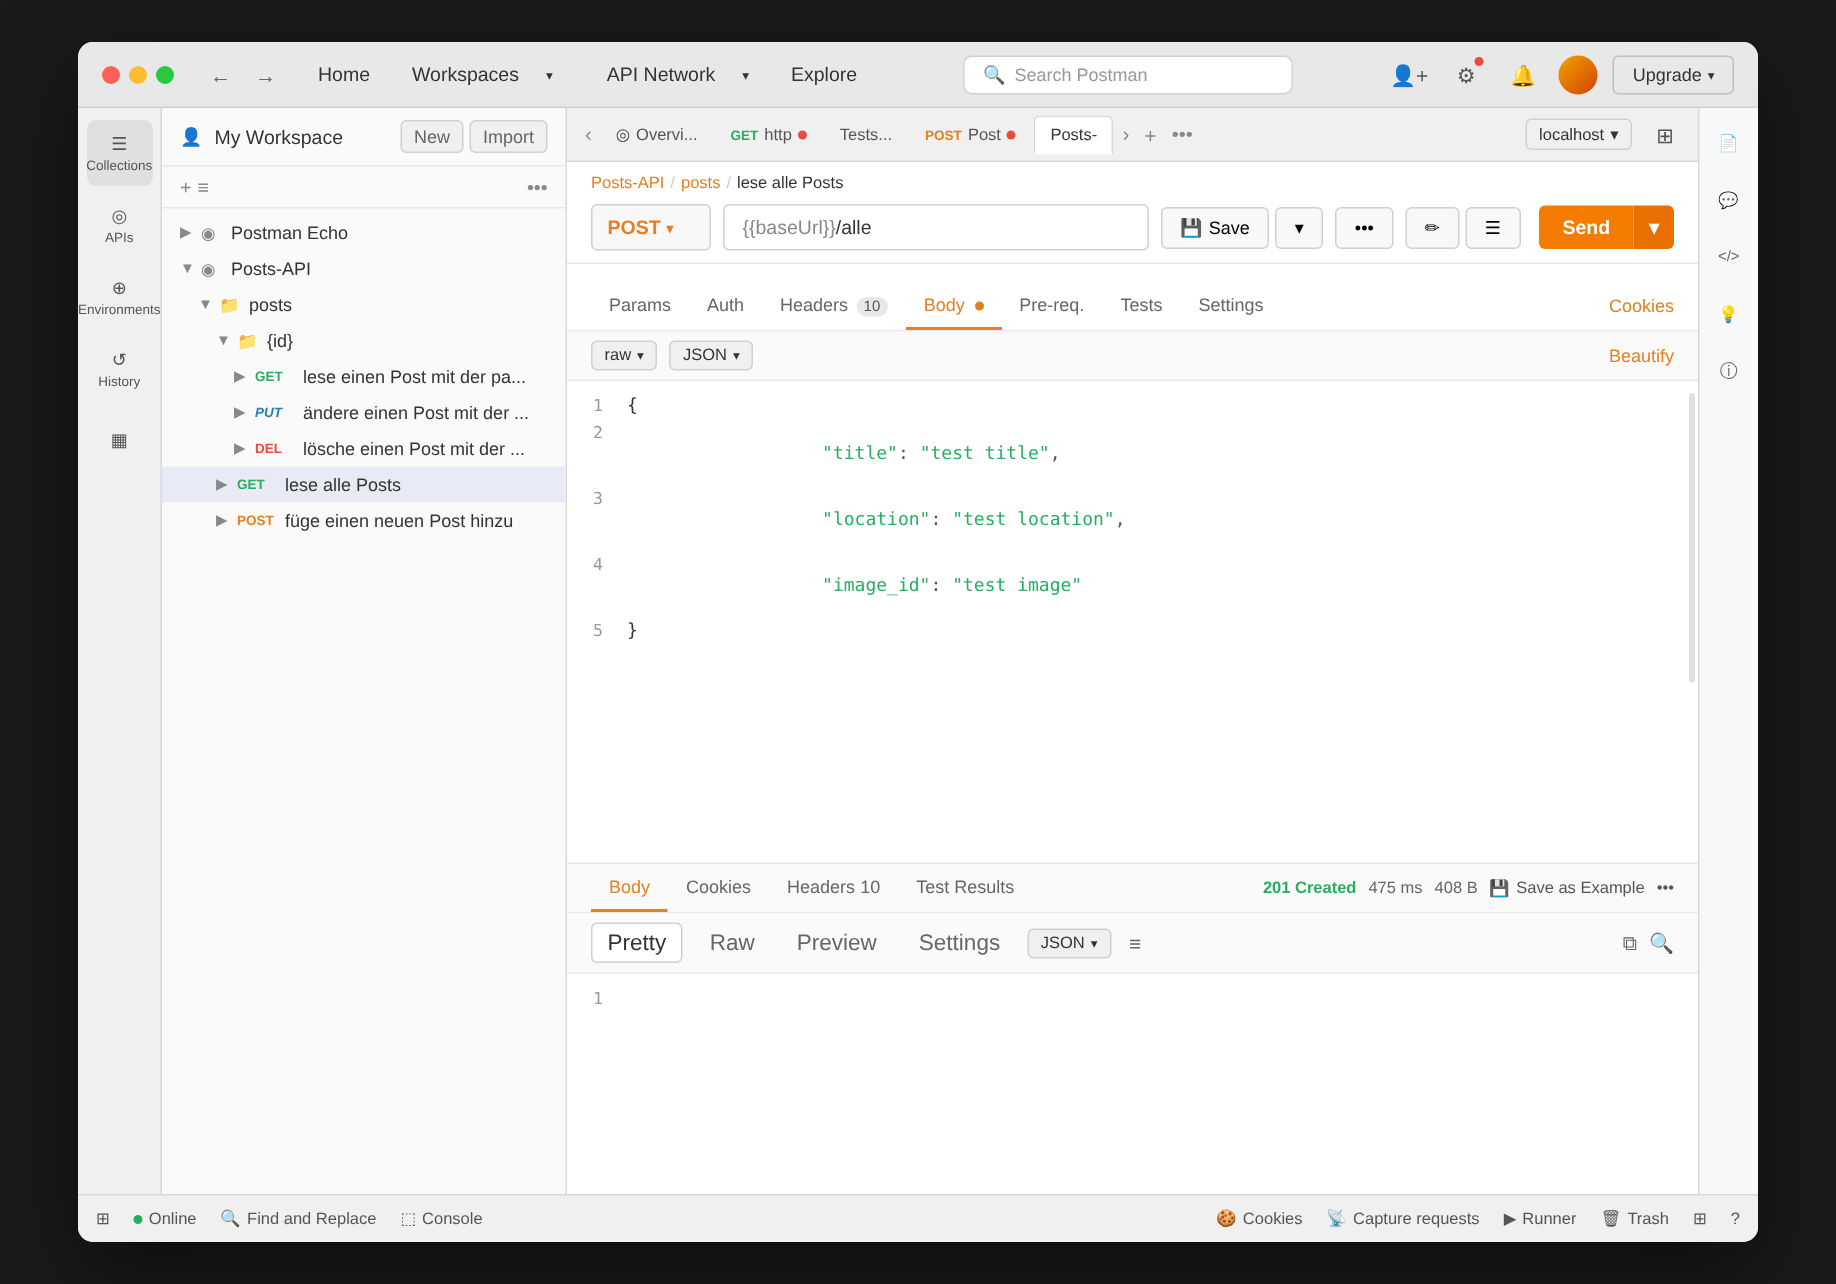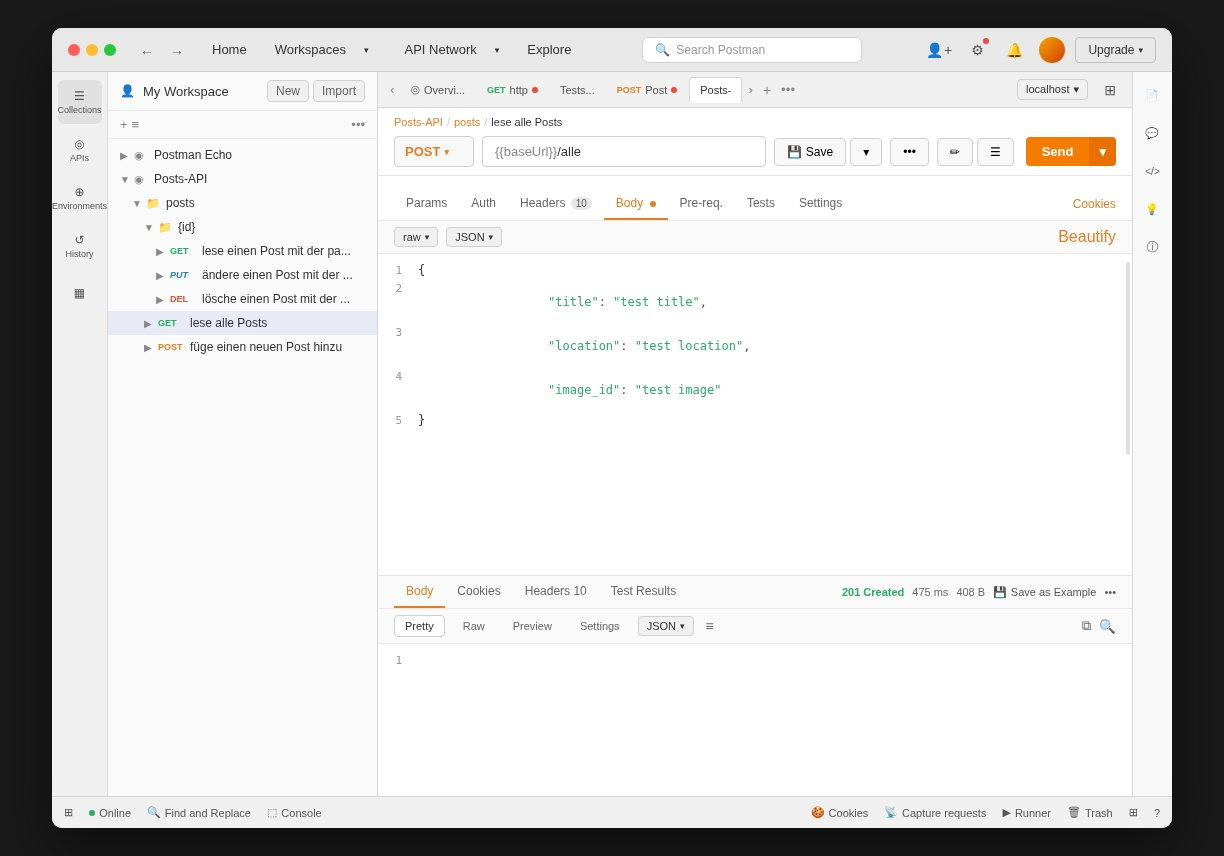--- a/index.html
+++ b/index.html
@@ -50,21 +50,21 @@
     .method-del { color: #e74c3c; }
     
     .main-content { flex: 1; display: flex; flex-direction: column; background: #fff; overflow: hidden; }
     
     .tabs-bar { display: flex; align-items: center; background: #f0f0f0; border-bottom: 1px solid #d8d8d8; padding: 0 8px; height: 36px; gap: 2px; flex-shrink: 0; }
     .tab { display: flex; align-items: center; padding: 6px 10px; cursor: pointer; border-radius: 4px 4px 0 0; font-size: 11px; color: #555; gap: 4px; white-space: nowrap; max-width: 120px; }
     .tab.active { background: #fff; border: 1px solid #d8d8d8; border-bottom-color: #fff; color: #333; }
     .tab .tab-method { font-size: 9px; font-weight: bold; }
     .tab-method-get { color: #27ae60; }
     .tabs-right { margin-left: auto; display: flex; align-items: center; gap: 8px; }
-    .environment-select { background: #f0f0f0; border: 1px solid #d0d0d0; border-radius: 4px; padding: 3px 8px; font-size: 11px; cursor: pointer; display: flex; align-items: flex-start; gap: 4px; }
+    .environment-select { background: #f0f0f0; border: 1px solid #d0d0d0; border-radius: 4px; padding: 3px 8px; font-size: 11px; cursor: pointer; display: flex; align-items: center; gap: 4px; }
     
     .request-area { padding: 8px 16px; border-bottom: 1px solid #e8e8e8; flex-shrink: 0; }
     .breadcrumb { font-size: 11px; color: #888; margin-bottom: 8px; display: flex; align-items: center; gap: 4px; }
     .breadcrumb .sep { color: #ccc; }
     .breadcrumb .current { color: #333; }
     .request-row { display: flex; align-items: center; gap: 8px; }
     .method-select { background: #f8f8f8; border: 1px solid #d0d0d0; border-radius: 4px; padding: 7px 10px; font-size: 13px; font-weight: 600; cursor: pointer; display: flex; align-items: center; gap: 4px; color: #e67e22; min-width: 80px; }
     .send-btn { background: #f57c00; border: none; border-radius: 4px; color: white; padding: 7px 0; font-size: 13px; font-weight: 600; cursor: pointer; display: flex; align-items: center; }
     .send-btn-main { padding: 7px 16px; background: #f57c00; }
     .send-btn-arrow { padding: 7px 10px; background: #e67000; border-left: 1px solid rgba(255,255,255,0.3); border-radius: 0 4px 4px 0; }
@@ -73,40 +73,40 @@
     
     .req-tabs { display: flex; border-bottom: 1px solid #e8e8e8; padding: 0 16px; flex-shrink: 0; margin-top: 12px; }
     .req-tab { padding: 8px 12px; font-size: 12px; cursor: pointer; color: #666; border-bottom: 2px solid transparent; }
     .req-tab.active { color: #e67e22; border-bottom-color: #e67e22; }
     .req-tab .badge { background: #e8e8e8; border-radius: 8px; padding: 1px 5px; font-size: 10px; color: #555; margin-left: 2px; }
     .req-tab-right { margin-left: auto; display: flex; align-items: center; }
     
     .body-editor { flex: 1; display: flex; flex-direction: column; overflow: hidden; border-bottom: 1px solid #e8e8e8; }
     .body-toolbar { display: flex; align-items: center; padding: 6px 16px; gap: 8px; background: #fafafa; border-bottom: 1px solid #e8e8e8; flex-shrink: 0; }
     .body-format-select { background: #f0f0f0; border: 1px solid #d0d0d0; border-radius: 4px; padding: 3px 8px; font-size: 11px; cursor: pointer; display: flex; align-items: center; gap: 4px; }
-    .beautify-btn { margin-left: auto; color: #e67e22; background: none; border: none; font-size: 16px; cursor: pointer; font-weight: 500; }
+    .beautify-btn { margin-left: auto; color: #e67e22; background: none; border: none; font-size: 12px; cursor: pointer; font-weight: 500; }
     .code-area { flex: 1; overflow-y: auto; padding: 8px 0; font-family: 'Monaco', 'Menlo', monospace; font-size: 12px; background: #fff; position: relative; }
     .code-line { display: flex; min-height: 18px; padding: 1px 0; }
     .line-num { width: 40px; text-align: right; padding-right: 16px; color: #999; flex-shrink: 0; user-select: none; font-size: 11px; padding-top: 1px; }
     .line-content { flex: 1; white-space: pre; color: #333; }
     .json-brace { color: #333; }
     .json-str { color: #27ae60; }
     .json-colon { color: #555; }
     
     .response-area { height: 220px; display: flex; flex-direction: column; flex-shrink: 0; }
     .resp-tabs-bar { display: flex; align-items: center; padding: 0 16px; border-bottom: 1px solid #e8e8e8; background: #fafafa; flex-shrink: 0; }
     .resp-tab { padding: 8px 12px; font-size: 12px; cursor: pointer; color: #666; border-bottom: 2px solid transparent; }
     .resp-tab.active { color: #e67e22; border-bottom-color: #e67e22; }
     .resp-meta { margin-left: auto; display: flex; align-items: center; gap: 8px; font-size: 11px; }
     .status-201 { color: #27ae60; font-weight: 600; }
     .resp-time { color: #666; }
     .resp-size { color: #666; }
     .save-example-btn { background: none; border: none; color: #555; font-size: 11px; cursor: pointer; display: flex; align-items: center; gap: 4px; }
     .resp-format-bar { display: flex; align-items: center; padding: 6px 16px; gap: 8px; border-bottom: 1px solid #e8e8e8; background: #fafafa; flex-shrink: 0; }
-    .resp-view-btn { padding: 4px 10px; border-radius: 4px; border: none; background: none; font-size: 11px; cursor: pointer; color: #666; }
+    .resp-view-btn { padding: 4px 10px; border-radius: 4px; border: none; background: none; font-size: 15px; cursor: pointer; color: #666; }
     .resp-view-btn.active { background: #fff; border: 1px solid #d0d0d0; color: #333; font-weight: 500; }
     .resp-format-select { background: #f0f0f0; border: 1px solid #d0d0d0; border-radius: 4px; padding: 3px 8px; font-size: 11px; cursor: pointer; display: flex; align-items: center; gap: 4px; }
     .resp-body { flex: 1; overflow-y: auto; padding: 8px 0; font-family: 'Monaco', 'Menlo', monospace; font-size: 12px; }
     
     .statusbar { height: 32px; background: #f0f0f0; border-top: 1px solid #d8d8d8; display: flex; align-items: center; padding: 0 12px; gap: 16px; flex-shrink: 0; color: #555; font-size: 11px; }
     .statusbar-item { display: flex; align-items: center; gap: 4px; cursor: pointer; }
     .statusbar-right { margin-left: auto; display: flex; align-items: center; gap: 16px; }
     .online-dot { width: 6px; height: 6px; border-radius: 50%; background: #27ae60; }
     
     .right-sidebar { width: 40px; background: #f8f8f8; border-left: 1px solid #d8d8d8; display: flex; flex-direction: column; align-items: center; padding: 8px 0; gap: 8px; }

